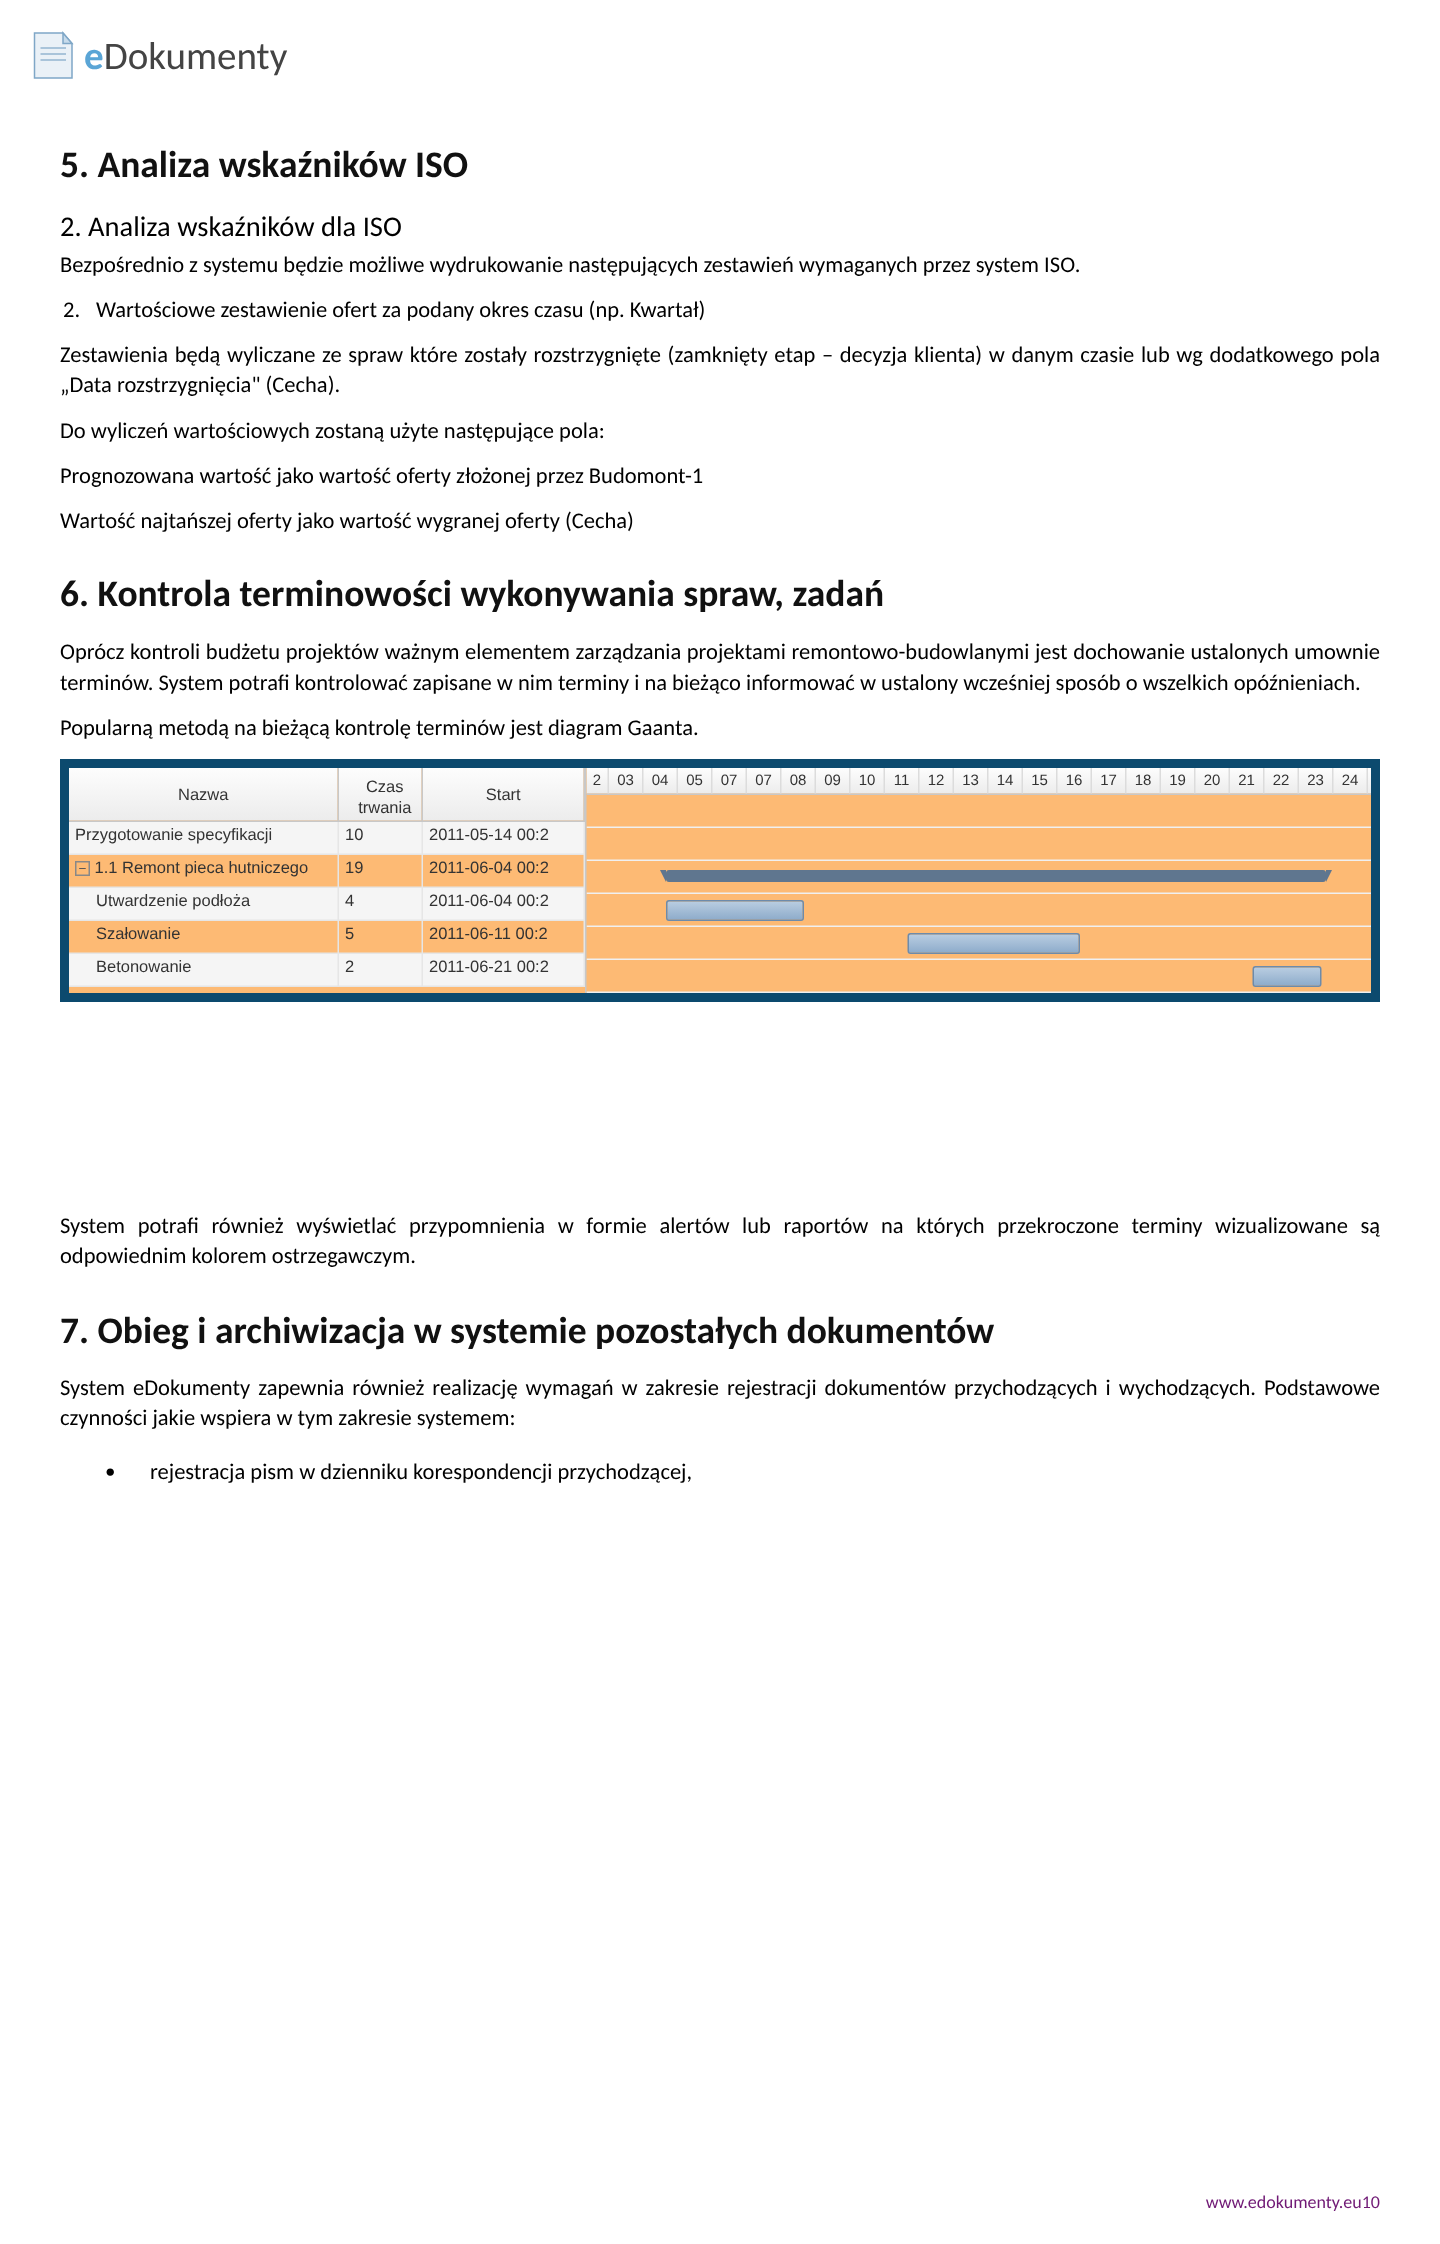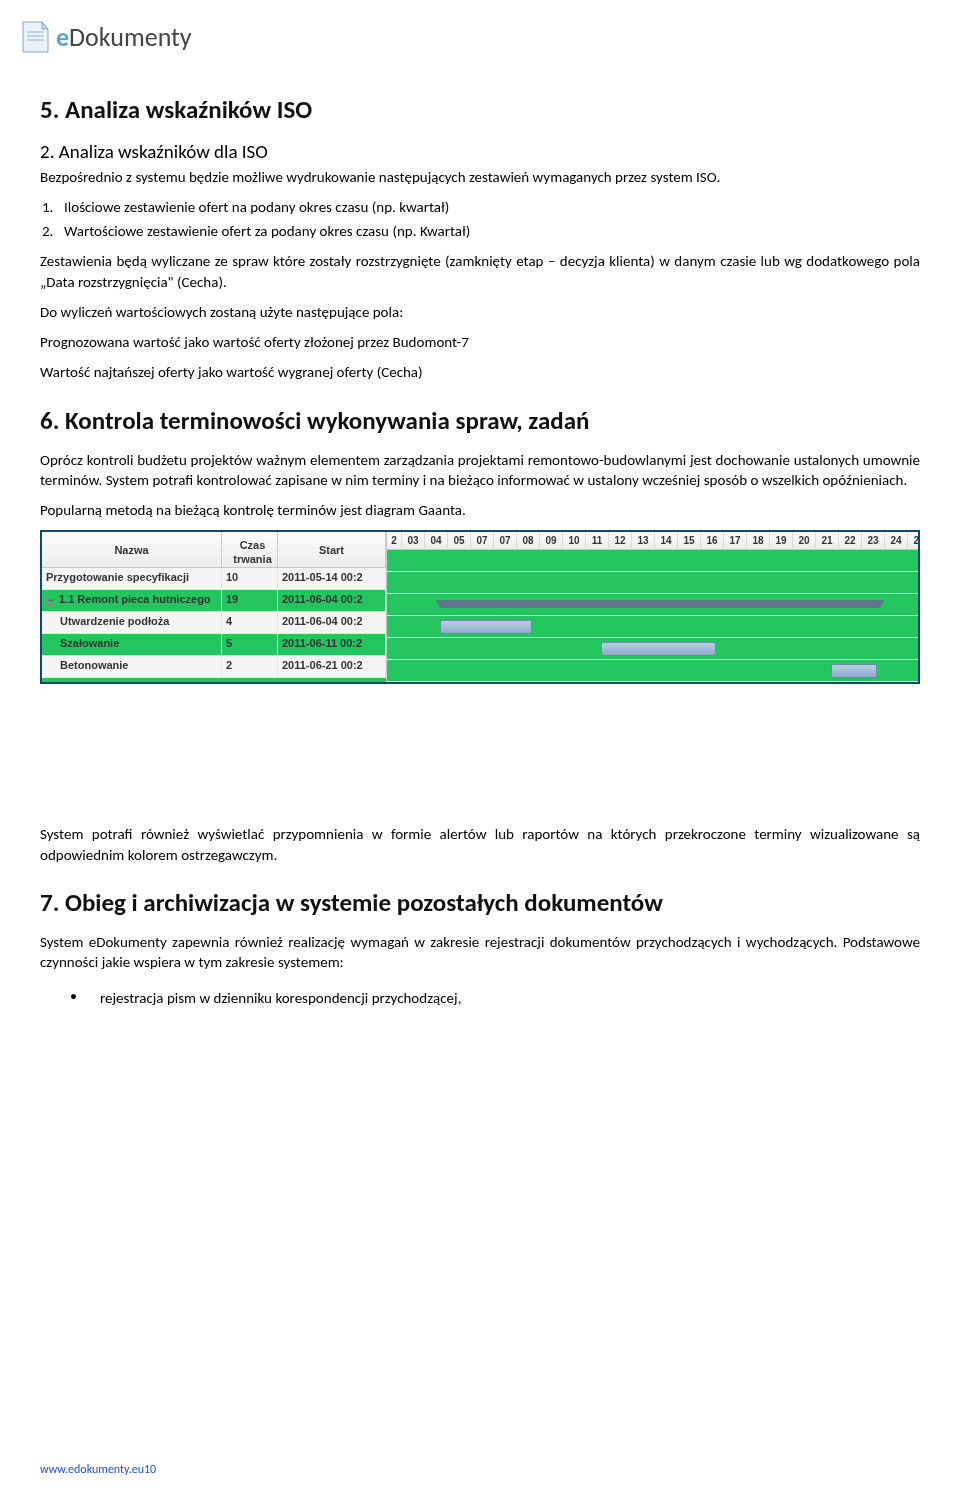--- a/index.html
+++ b/index.html
@@ -59,26 +59,25 @@
     text-align: justify;
   }
   ol.numlist li .idx {
     display: inline-block;
     width: 22px;
     margin-left: -22px;
   }
 
   
   .gantt-wrap {
-    border: 2px solid #0c4a6e;
+    border: 6px solid #0c4a6e;
     margin-top: 8px;
     margin-bottom: 140px;
-    background: #22c55e;
+    background: #fdba74;
     font-family: Arial, sans-serif;
-    font-weight: bold;
   }
   .gantt-table {
     display: flex;
   }
   .gantt-left {
     border-right: 1px solid #c8c8c8;
   }
   .gantt-header-row {
     display: flex;
     height: 36px;
@@ -177,22 +176,22 @@
     position:relative;
   }
   ul.bullets li::before {
     content:"•";
     position:absolute; left:-30px; top:0;
     font-size:14px;
   }
 
   .footer {
     position:absolute; bottom:20px; left:40px; right:40px;
-    display:flex; justify-content:flex-start;
-    font-size:12px; color:#1d4ed8;
+    display:flex; justify-content:flex-end;
+    font-size:12px; color:#701a75;
   }
 </style>
 </head>
 <body>
 
 <div class="logo">
   <span class="logo-icon">
     <svg viewBox="0 0 30 34">
       <polygon points="3,2 22,2 28,9 28,32 3,32" fill="#eaf1f7" stroke="#7fa7c7" stroke-width="1"></polygon>
       <polygon points="22,2 22,9 28,9" fill="#c7dbeb" stroke="#7fa7c7" stroke-width="1"></polygon>
@@ -203,26 +202,25 @@
   </span>
   <span class="logo-text">
     <span class="e">e</span><span class="rest">Dokumenty</span>
   </span>
 </div>
 
 <h1 class="sec">5. Analiza wskaźników ISO</h1>
 <p class="subhead">2. Analiza wskaźników dla ISO</p>
 <p>Bezpośrednio z systemu będzie możliwe wydrukowanie następujących zestawień wymaganych przez system ISO.</p>
 <ol class="numlist">
-  <li><span class="idx">1.</span><span>Ilościowe zestawienie ofert na podany okres czasu (np. kwartał)</span></li>
   <li><span class="idx">2.</span><span>Wartościowe zestawienie ofert za podany okres czasu (np. Kwartał)</span></li>
 </ol>
 <p>Zestawienia będą wyliczane ze spraw które zostały rozstrzygnięte (zamknięty etap – decyzja klienta) w danym czasie lub wg dodatkowego pola „Data rozstrzygnięcia" (Cecha).</p>
 <p>Do wyliczeń wartościowych zostaną użyte następujące pola:</p>
-<p>Prognozowana wartość jako wartość oferty złożonej przez Budomont-7</p>
+<p>Prognozowana wartość jako wartość oferty złożonej przez Budomont-1</p>
 <p>Wartość najtańszej oferty jako wartość wygranej oferty (Cecha)</p>
 
 <h1 class="sec">6. Kontrola terminowości wykonywania spraw, zadań</h1>
 <p>Oprócz kontroli budżetu projektów ważnym elementem zarządzania projektami remontowo-budowlanymi jest dochowanie ustalonych umownie terminów. System potrafi kontrolować zapisane w nim terminy i na bieżąco informować w ustalony wcześniej sposób o wszelkich opóźnieniach.</p>
 <p>Popularną metodą na bieżącą kontrolę terminów jest diagram Gaanta.</p>
 
 <div class="gantt-wrap">
   <div class="gantt-table">
     <div class="gantt-left">
       <div class="gantt-header-row dbl">

